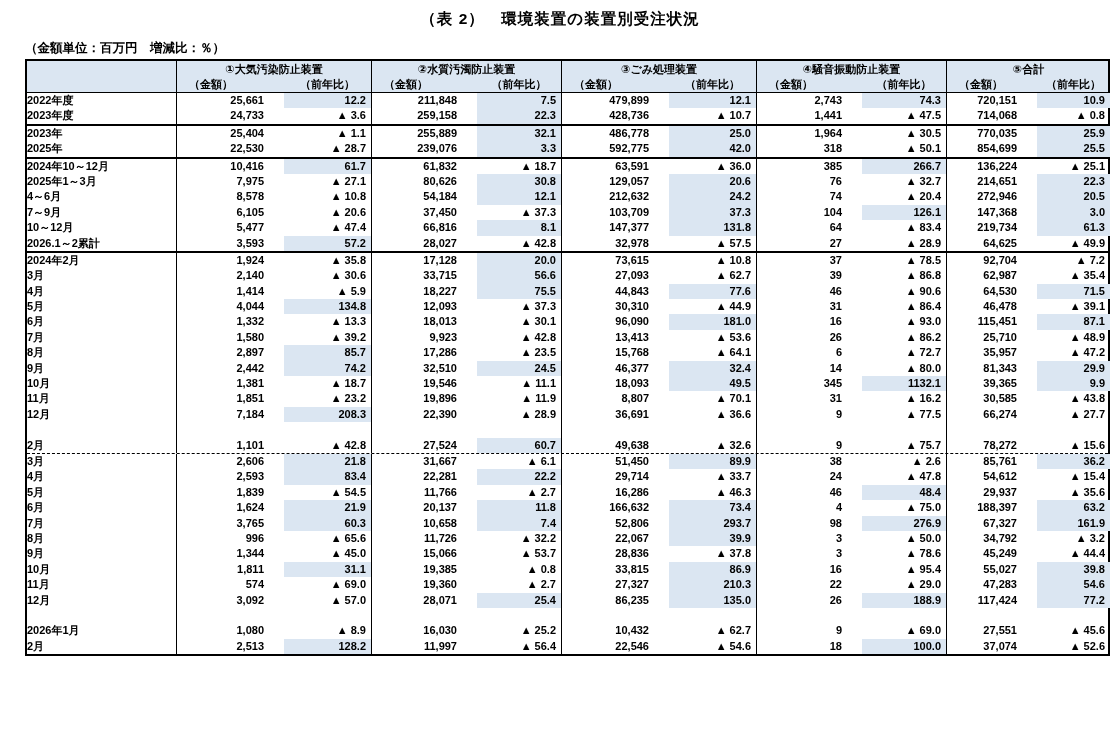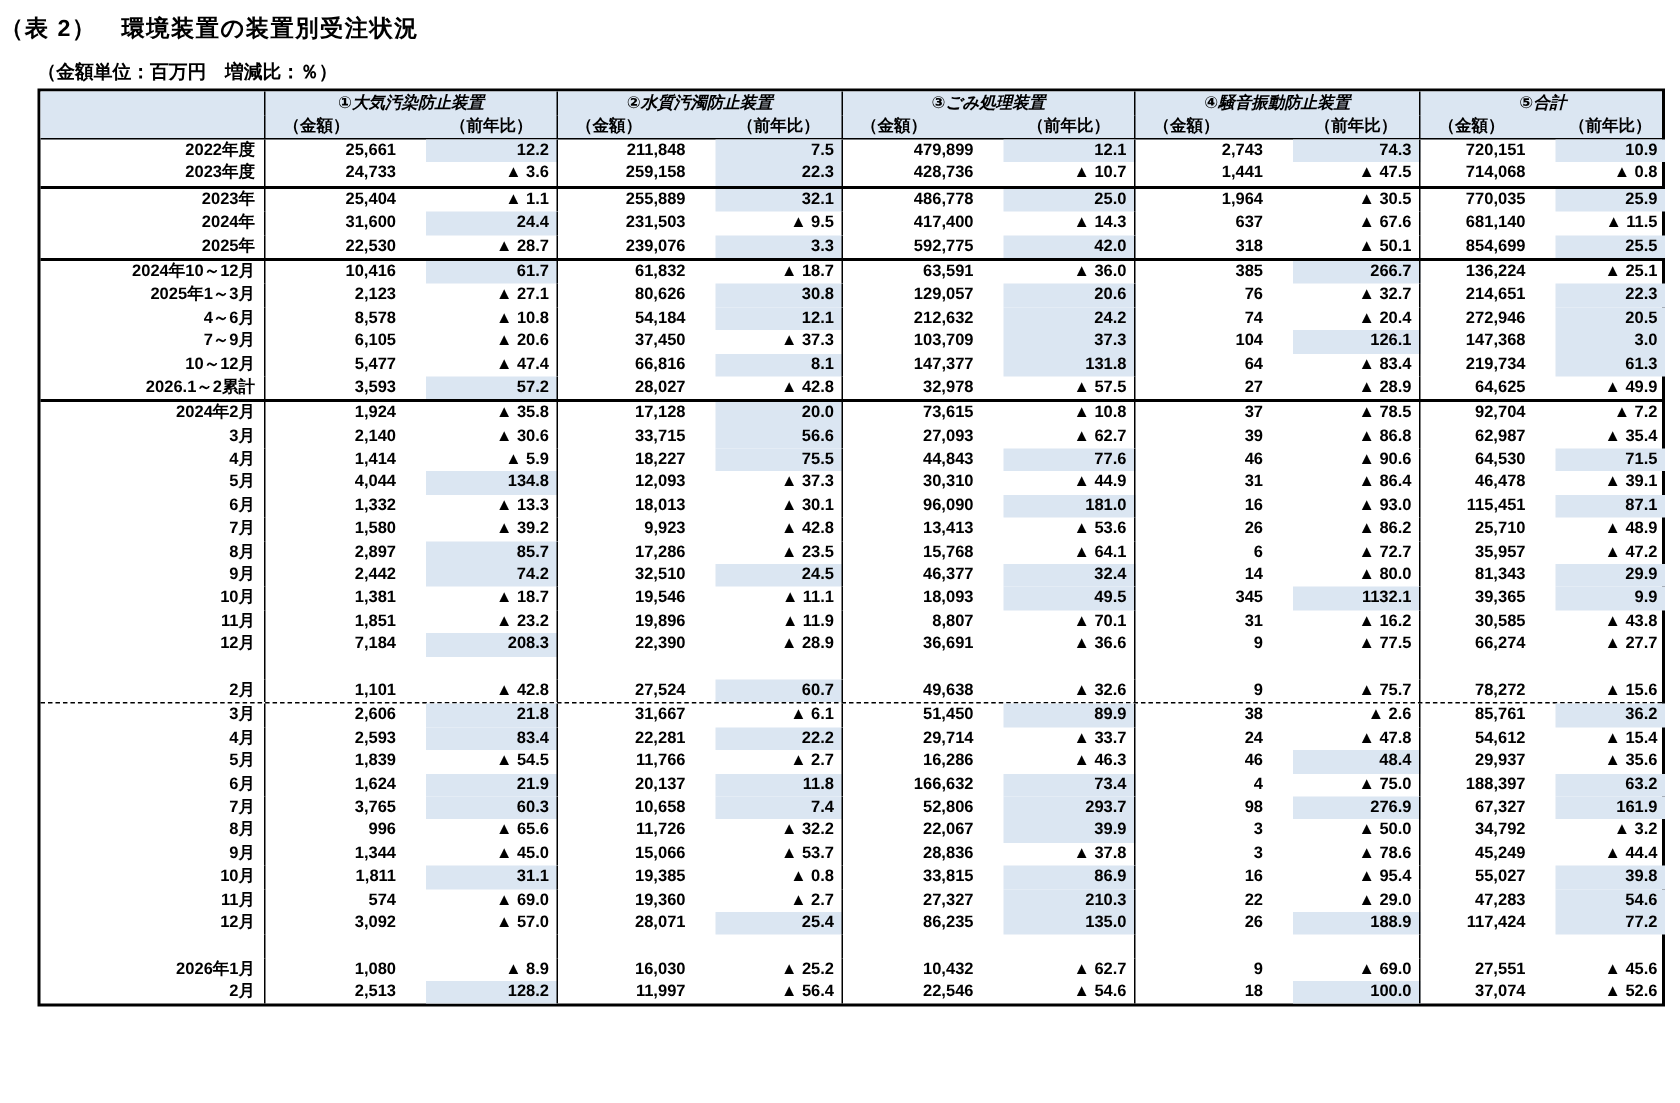--- a/index.html
+++ b/index.html
@@ -4,55 +4,55 @@
 <style>
   html,body{margin:0;padding:0;background:#ffffff;}
   body{
     width:1120px;height:735px;overflow:hidden;
     font-family:"Liberation Sans","DejaVu Sans",sans-serif;
     color:#000;
     -webkit-font-smoothing:antialiased;
   }
   .page{position:relative;width:1120px;height:735px;}
   .title{
-    margin-top:9px;text-align:left;
+    margin-top:9px;text-align:center;
     font-size:15.5px;font-weight:700;letter-spacing:1px;
   }
   .meta{
     display:flex;justify-content:space-between;align-items:flex-end;
     margin:10px 12px 2px 25px;width:1083px;box-sizing:border-box;
   }
   .meta .left{font-size:12.5px;font-weight:700;}
   .meta .right{font-size:13px;font-weight:700;}
   .table{
     margin:2px 0 0 25px;width:1085px;box-sizing:border-box;
     border:2px solid #000;
     font-size:11px;font-weight:600;
   }
   
   .thead{border-bottom:1px solid #000;background:var(--hd,#dbe6f2);}
-  .hrow1{display:grid;grid-template-columns:150px 195px 190px 195px 190px 163px;font-style:italic;}
+  .hrow1{display:grid;grid-template-columns:150px 195px 190px 195px 190px 163px;}
   .hrow2{display:grid;grid-template-columns:150px 107px 88px 105px 85px 107px 88px 105px 85px 90px 73px;}
   .hc{box-sizing:border-box;line-height:16px;height:16px;font-weight:700;}
   .hrow2 .hc{height:15px;line-height:14px;}
   .hc.g{text-align:center;border-right:1px solid #000;}
   .hc.g:last-child{border-right:none;}
   .hc.corner{border-right:1px solid #000;}
   .hc.amt-h{text-align:left;padding-left:12px;}
   .hc.yoy-h{text-align:center;border-right:1px solid #000;}
   .hc.yoy-h:last-child{border-right:none;}
   
   .trow{display:grid;grid-template-columns:150px 107px 88px 105px 85px 107px 88px 105px 85px 90px 73px;}
   .trow.sep-thick{border-top:2px solid #000;}
   .trow.sep-dashed{border-top:1px dashed #000;}
   .c{
     box-sizing:border-box;height:15.4px;line-height:15.4px;
     white-space:nowrap;overflow:hidden;
   }
-  .c.lab{text-align:right;padding-right:6px;border-right:1px solid #000;}
+  .c.lab{padding-right:6px;border-right:1px solid #000;}
   .c.amt{text-align:right;padding-right:20px;}
   .c.yoy{text-align:right;padding-right:5px;border-right:1px solid #000;}
   .trow .c:last-child{border-right:none;}
   .c.yoy.pos{background:var(--hl,#dbe6f2);}
 </style>
 </head>
 <body>
 
 <div class="page">
 
@@ -120,33 +120,20 @@
           <div class="c amt">255,889</div>
           <div class="c yoy pos">32.1</div>
           <div class="c amt">486,778</div>
           <div class="c yoy pos">25.0</div>
           <div class="c amt">1,964</div>
           <div class="c yoy">▲ 30.5</div>
           <div class="c amt">770,035</div>
           <div class="c yoy pos">25.9</div>
         </div>
         <div class="trow">
-          <div class="c lab">2024年</div>
-          <div class="c amt">31,600</div>
-          <div class="c yoy pos">24.4</div>
-          <div class="c amt">231,503</div>
-          <div class="c yoy">▲ 9.5</div>
-          <div class="c amt">417,400</div>
-          <div class="c yoy">▲ 14.3</div>
-          <div class="c amt">637</div>
-          <div class="c yoy">▲ 67.6</div>
-          <div class="c amt">681,140</div>
-          <div class="c yoy">▲ 11.5</div>
-        </div>
-        <div class="trow">
           <div class="c lab">2025年</div>
           <div class="c amt">22,530</div>
           <div class="c yoy">▲ 28.7</div>
           <div class="c amt">239,076</div>
           <div class="c yoy pos">3.3</div>
           <div class="c amt">592,775</div>
           <div class="c yoy pos">42.0</div>
           <div class="c amt">318</div>
           <div class="c yoy">▲ 50.1</div>
           <div class="c amt">854,699</div>
@@ -160,21 +147,21 @@
           <div class="c yoy">▲ 18.7</div>
           <div class="c amt">63,591</div>
           <div class="c yoy">▲ 36.0</div>
           <div class="c amt">385</div>
           <div class="c yoy pos">266.7</div>
           <div class="c amt">136,224</div>
           <div class="c yoy">▲ 25.1</div>
         </div>
         <div class="trow">
           <div class="c lab">2025年1～3月</div>
-          <div class="c amt">2,123</div>
+          <div class="c amt">7,975</div>
           <div class="c yoy">▲ 27.1</div>
           <div class="c amt">80,626</div>
           <div class="c yoy pos">30.8</div>
           <div class="c amt">129,057</div>
           <div class="c yoy pos">20.6</div>
           <div class="c amt">76</div>
           <div class="c yoy">▲ 32.7</div>
           <div class="c amt">214,651</div>
           <div class="c yoy pos">22.3</div>
         </div>

